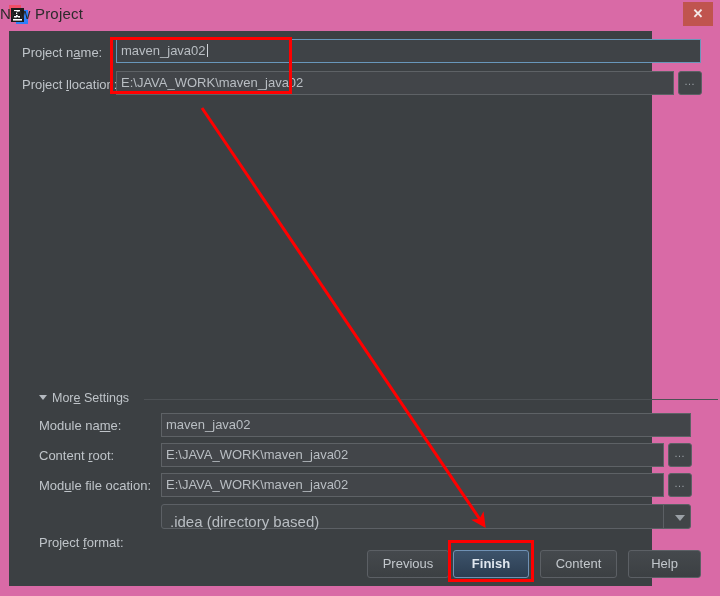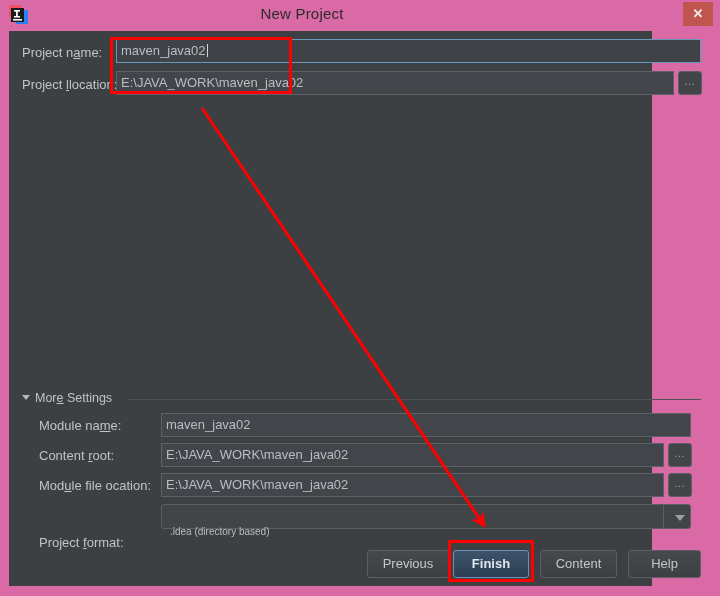--- a/index.html
+++ b/index.html
@@ -33,21 +33,20 @@
   }
   #app-icon {
     position: absolute;
     left: 8px; top: 4px;
     width: 21px; height: 22px;
   }
   #title-text {
     position: absolute;
     left: 0; top: 5px;
     width: 604px;
-    text-align: center;
     font-size: 15px;
     color: #2b2b2b;
     letter-spacing: 0.2px;
   }
   #close-button {
     position: absolute;
     left: 683px; top: 2px;
     width: 30px; height: 24px;
     background: #c0544e;
     color: #f5e9e9;
@@ -113,21 +112,21 @@
     font-size: 11px;
     line-height: 18px;
     text-align: center;
     cursor: pointer;
     letter-spacing: 1px;
   }
 
   
   #more-settings-row {
     position: absolute;
-    left: 10px; top: 360px;
+    left: 27px; top: 360px;
     width: 682px;
     height: 16px;
   }
   #ms-arrow {
     position: absolute;
     left: 3px; top: 4px;
     width: 0; height: 0;
     border-left: 4.5px solid transparent;
     border-right: 4.5px solid transparent;
     border-top: 5px solid #b4b9bf;
@@ -155,22 +154,22 @@
     width: 530px;
     height: 25px;
     box-sizing: border-box;
     background: #414548;
     border: 1px solid #5c6065;
     border-radius: 3px;
     cursor: pointer;
   }
   #pfc-text {
     position: absolute;
-    left: 8px; top: 21px;
-    font-size: 10px;
+    left: 8px; top: 8px;
+    font-size: 15px;
     color: #b9bec3;
     white-space: nowrap;
   }
   #pfc-sep {
     position: absolute;
     left: 501px; top: 0px;
     width: 1px; height: 23px;
     background: #5c6065;
   }
   #pfc-arrow {

